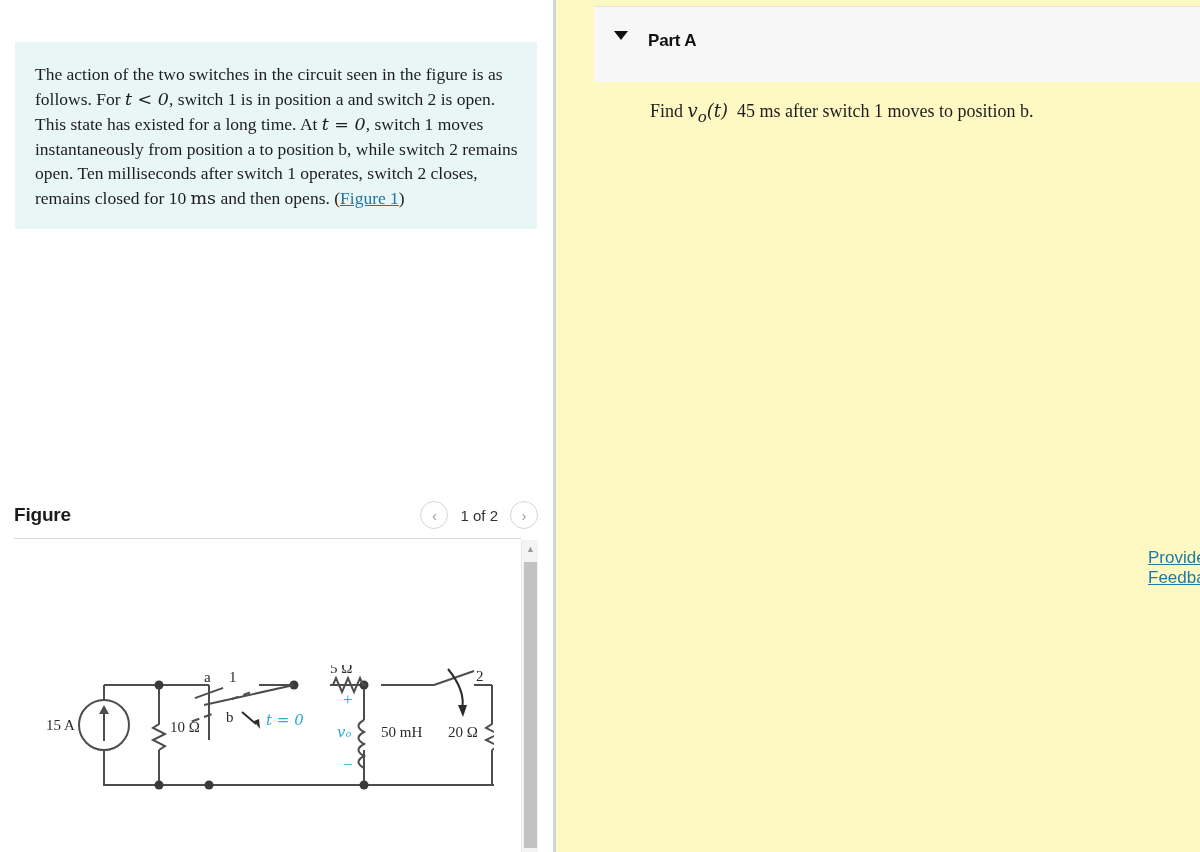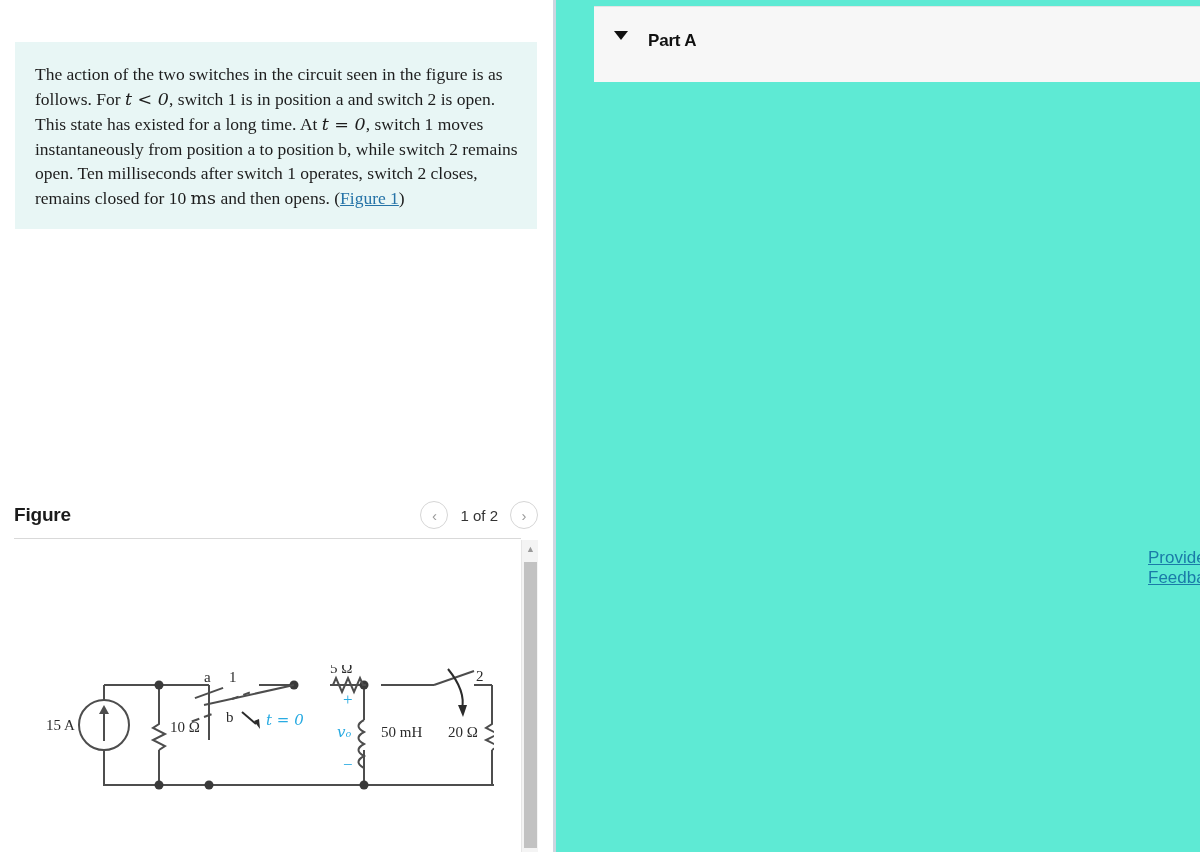--- a/index.html
+++ b/index.html
@@ -70,21 +70,21 @@
     position:absolute; left:0; top:0; width:17px; height:17px;
     display:flex; align-items:center; justify-content:center;
     color:#9b9b9b; font-size:9px; cursor:pointer;
   }
   .sb-thumb {
     position:absolute; left:2px; top:22px; width:13px; height:286px;
     background:#c2c2c2; cursor:pointer;
   }
 
   
-  .right-panel { position: absolute; left: 556px; top: 0; width: 644px; height: 852px; background:#5eead4; }
+  .right-panel { position: absolute; left: 556px; top: 0; width: 644px; height: 852px; background:#fef9c3; }
 
   .part-header {
     position: absolute; left: 38px; top: 6px; width: 606px; height: 76px;
     background: #f7f7f7; border-top: 1px solid #e4e4e4;
     display: flex; align-items: flex-start; padding-top: 24px;
   }
   .caret {
     margin-left: 20px; margin-right: 20px;
     width: 0; height: 0;
     border-left: 7px solid transparent; border-right: 7px solid transparent;
@@ -212,17 +212,20 @@
     </div>
   </div>
 
   <div class="right-panel">
 
     <div class="part-header">
       <div class="caret"></div>
       <div class="part-title">Part A</div>
     </div>
 
+    <div class="prompt">
+      <span>Find </span><span class="mi">v</span><sub class="mi">o</sub><span class="mi">(t)</span>&nbsp;&nbsp;<span>45 ms after switch 1 moves to position b.</span>
+    </div>
 
 
     <div class="provide-feedback">Provide Feedback</div>
   </div>
 </div>
 
 </body></html>

